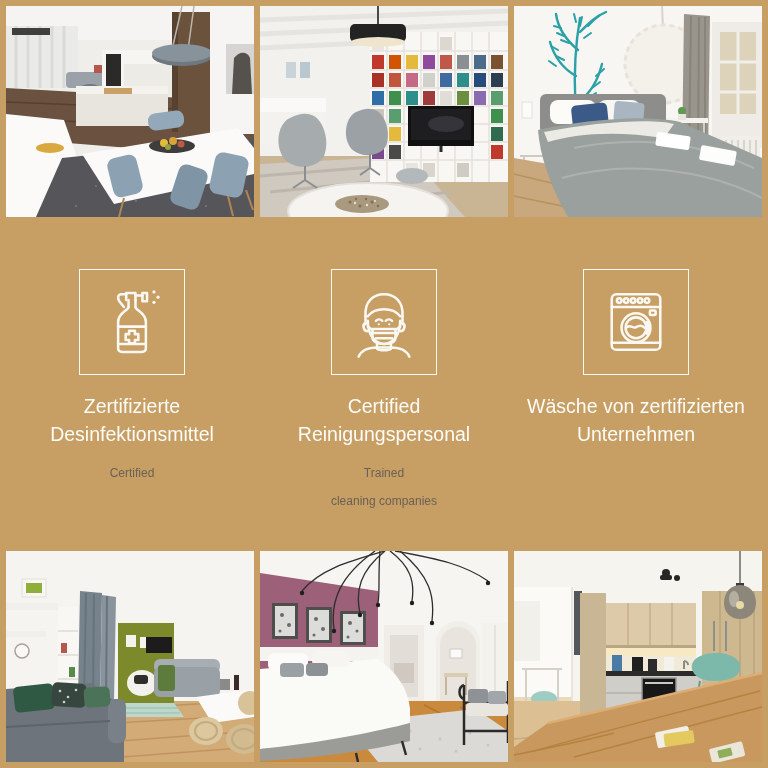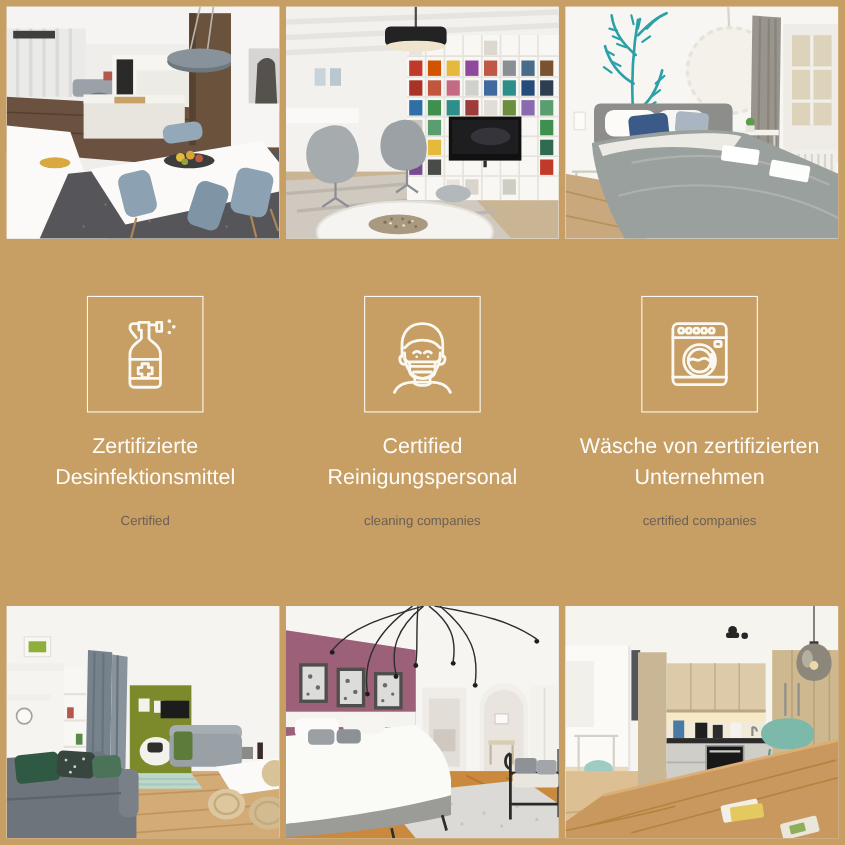--- a/index.html
+++ b/index.html
@@ -303,20 +303,21 @@
               <circle cx="27.5" cy="34" r="1"></circle>
               <circle cx="36.5" cy="34" r="1"></circle>
             </g>
         </svg>
       </div>
       <div class="f-title">
         <span class="line">Certified</span>
         <span class="line">Reinigungspersonal</span>
       </div>
       <div class="f-sub">
+        <span class="line">Trained</span>
         <span class="line">cleaning companies</span>
       </div>
     </div>
 
     <div class="feature">
       <div class="iconbox">
         <svg viewBox="0 0 64 64">
           <g class="ic">
             <rect x="11" y="8" width="42" height="48" rx="4"></rect>
             <path d="M11 19 h42"></path>
@@ -332,21 +333,20 @@
             <path d="M41.5 32 c1.5 3 1.5 7 0 10"></path>
             <path d="M11 50 h42"></path>
           </g>
         </svg>
       </div>
       <div class="f-title">
         <span class="line">Wäsche von zertifizierten</span>
         <span class="line">Unternehmen</span>
       </div>
       <div class="f-sub">
-        <span class="line">certified companies</span>
       </div>
     </div>
   </div>
 
   <div class="photo-row">
 
     <figure class="tile">
       <svg viewBox="0 0 248 211" preserveAspectRatio="none">
         <rect width="248" height="211" fill="#f5f4f0"></rect>
         <rect y="150" width="248" height="61" fill="#d2ab77"></rect>

